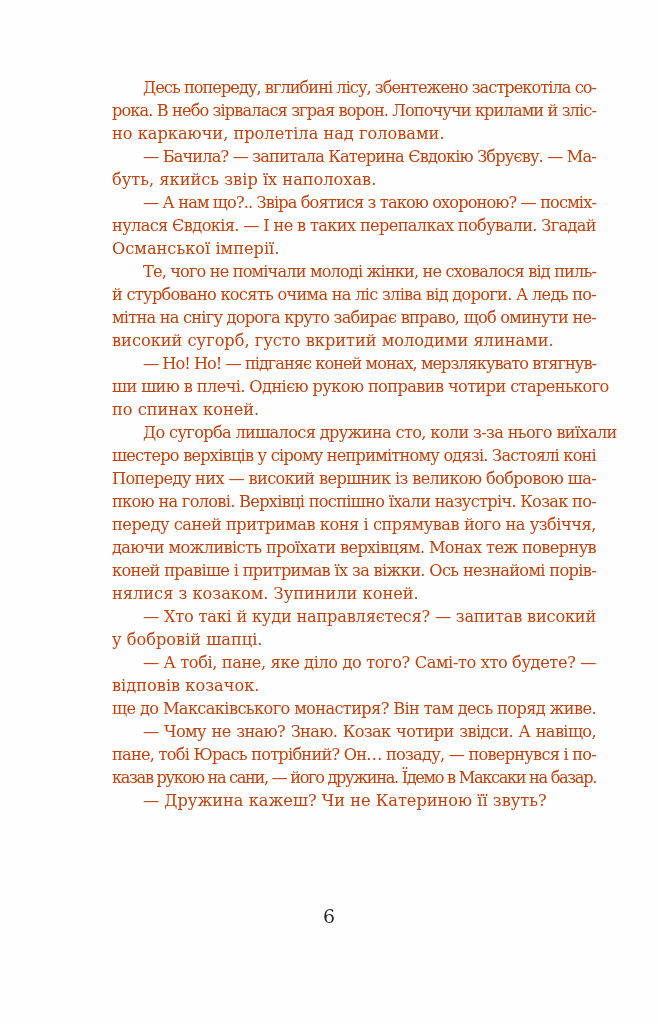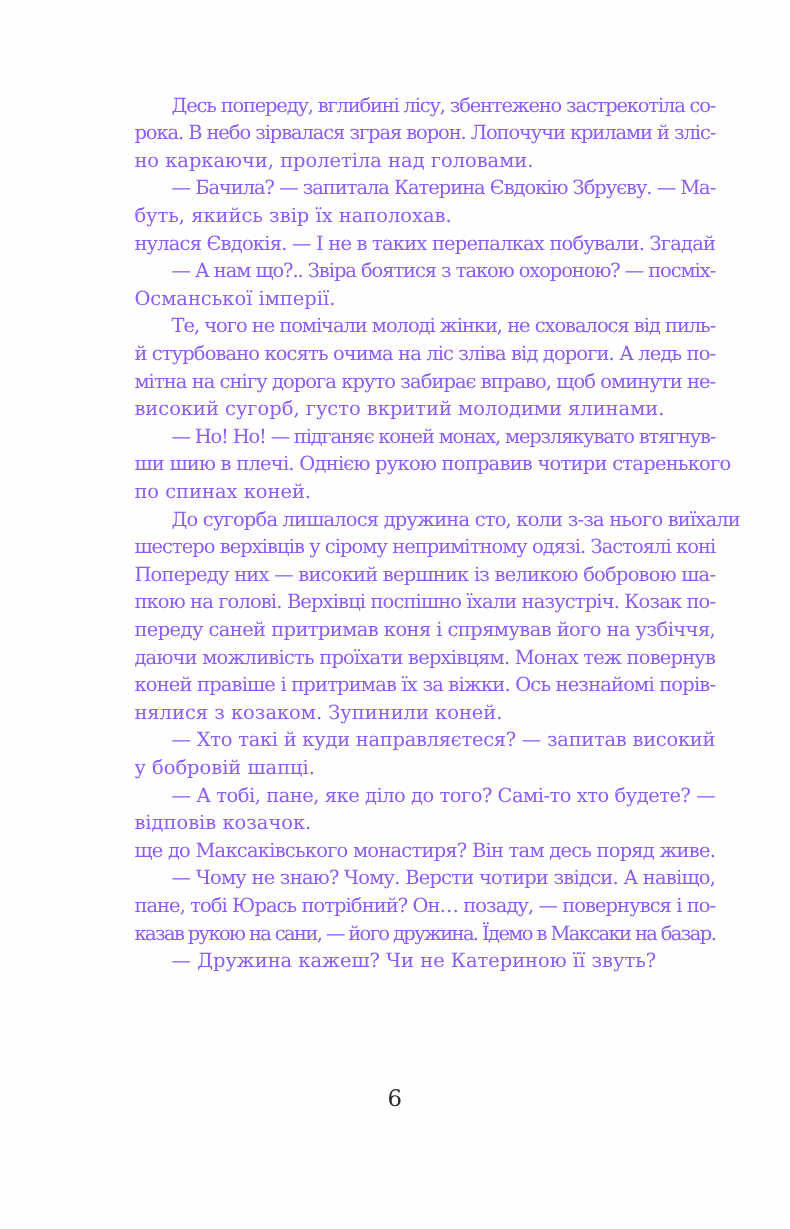--- a/index.html
+++ b/index.html
@@ -14,21 +14,21 @@
       overflow: hidden;
       background: #fefefe;
     }
     .page-text {
       position: absolute;
       left: 112px;
       top: 76px;
       width: 484px;
       font-family: "DejaVu Serif", "Liberation Serif", serif;
       font-size: 16.2px;
-      color: #8b5cf6;
+      color: #c2410c;
     }
     .line {
       display: block;
       height: 23px;
       line-height: 23px;
       white-space: nowrap;
       text-align: justify;
       text-align-last: justify;
       overflow: visible;
     }
@@ -51,22 +51,22 @@
   </style>
 </head>
 <body>
 
 <div class="page-text" id="page-text">
     <span class="line indent" style="white-space: nowrap; letter-spacing: -0.97341px;">Десь попереду, вглибині лісу, збентежено застрекотіла со-</span>
     <span class="line" style="white-space: nowrap; letter-spacing: -0.892969px;">рока. В небо зірвалася зграя ворон. Лопочучи крилами й зліс-</span>
     <span class="line last" style="white-space: nowrap;">но каркаючи, пролетіла над головами.</span>
     <span class="line indent" style="white-space: nowrap; letter-spacing: -0.849159px;">— Бачила? — запитала Катерина Євдокію Збруєву. — Ма-</span>
     <span class="line last" style="white-space: nowrap;">буть, якийсь звір їх наполохав.</span>
+    <span class="line indent" style="white-space: nowrap; letter-spacing: -0.880114px;">— А нам що?.. Звіра боятися з такою охороною? — посміх-</span>
     <span class="line" style="white-space: nowrap; letter-spacing: -0.650862px;">нулася Євдокія. — І не в таких перепалках побували. Згадай</span>
-    <span class="line indent" style="white-space: nowrap; letter-spacing: -0.880114px;">— А нам що?.. Звіра боятися з такою охороною? — посміх-</span>
     <span class="line last" style="white-space: nowrap;">Османської імперії.</span>
     <span class="line indent" style="white-space: nowrap; letter-spacing: -0.85636px;">Те, чого не помічали молоді жінки, не сховалося від пиль-</span>
     <span class="line" style="white-space: nowrap; letter-spacing: -0.719775px;">й стурбовано косять очима на ліс зліва від дороги. А ледь по-</span>
     <span class="line" style="white-space: nowrap; letter-spacing: -0.76589px;">мітна на снігу дорога круто забирає вправо, щоб оминути не-</span>
     <span class="line last" style="white-space: nowrap;">високий сугорб, густо вкритий молодими ялинами.</span>
     <span class="line indent" style="white-space: nowrap; letter-spacing: -0.983807px;">— Но! Но! — підганяє коней монах, мерзлякувато втягнув-</span>
     <span class="line" style="white-space: nowrap; letter-spacing: -0.610795px;">ши шию в плечі. Однією рукою поправив чотири старенького</span>
     <span class="line last" style="white-space: nowrap;">по спинах коней.</span>
     <span class="line indent" style="white-space: nowrap; letter-spacing: -0.663636px;">До сугорба лишалося дружина сто, коли з-за нього виїхали</span>
     <span class="line" style="white-space: nowrap; letter-spacing: -0.788281px;">шестеро верхівців у сірому непримітному одязі. Застоялі коні</span>
@@ -74,19 +74,19 @@
     <span class="line" style="white-space: nowrap; letter-spacing: -0.702604px;">пкою на голові. Верхівці поспішно їхали назустріч. Козак по-</span>
     <span class="line" style="white-space: nowrap; letter-spacing: -0.463449px;">переду саней притримав коня і спрямував його на узбіччя,</span>
     <span class="line" style="white-space: nowrap; letter-spacing: -0.641193px;">даючи можливість проїхати верхівцям. Монах теж повернув</span>
     <span class="line" style="white-space: nowrap; letter-spacing: -0.667903px;">коней правіше і притримав їх за віжки. Ось незнайомі порів-</span>
     <span class="line last" style="white-space: nowrap;">нялися з козаком. Зупинили коней.</span>
     <span class="line indent" style="white-space: nowrap; letter-spacing: -0.209063px;">— Хто такі й куди направляєтеся? — запитав високий</span>
     <span class="line last" style="white-space: nowrap;">у бобровій шапці.</span>
     <span class="line indent" style="white-space: nowrap; letter-spacing: -0.385511px;">— А тобі, пане, яке діло до того? Самі-то хто будете? —</span>
     <span class="line last" style="white-space: nowrap;">відповів козачок.</span>
     <span class="line last" style="white-space: nowrap; letter-spacing: -0.622768px;">ще до Максаківського монастиря? Він там десь поряд живе.</span>
-    <span class="line indent" style="white-space: nowrap; letter-spacing: -0.623821px;">— Чому не знаю? Чому. Версти чотири звідси. А навіщо,</span>
+    <span class="line indent" style="white-space: nowrap; letter-spacing: -0.623821px;">— Чому не знаю? Знаю. Козак чотири звідси. А навіщо,</span>
     <span class="line" style="white-space: nowrap; letter-spacing: -0.766972px;">пане, тобі Юрась потрібний? Он… позаду, — повернувся і по-</span>
     <span class="line last" style="white-space: nowrap; letter-spacing: -1.3377px;">казав рукою на сани, — його дружина. Їдемо в Максаки на базар.</span>
     <span class="line indent last" style="white-space: nowrap;">— Дружина кажеш? Чи не Катериною її звуть?</span>
   </div>
 
 <div class="page-number">6</div>
 
 </body></html>

